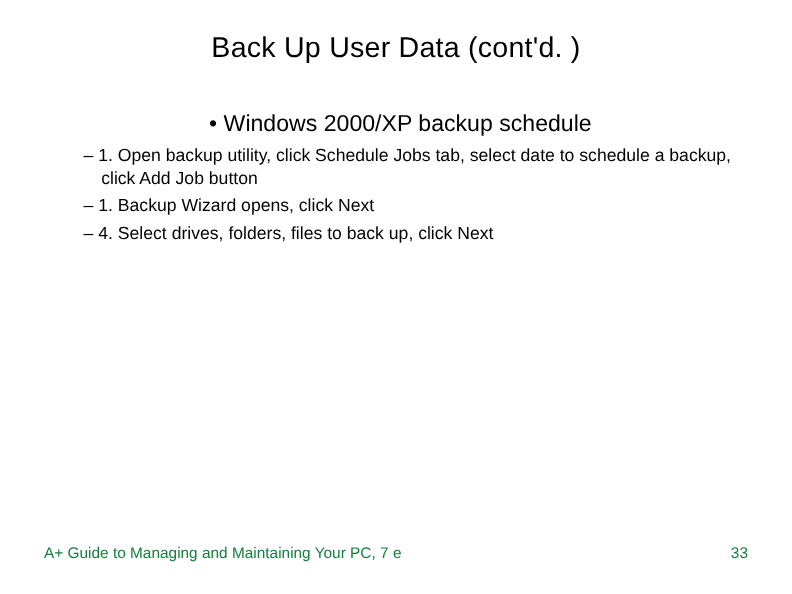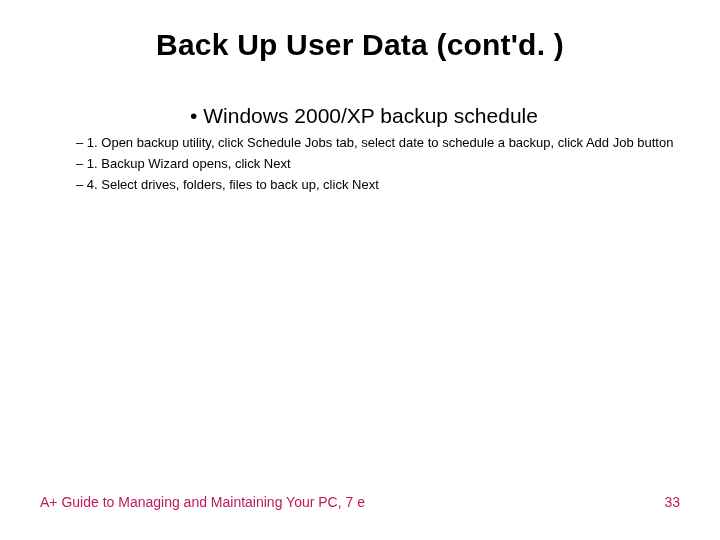--- a/index.html
+++ b/index.html
@@ -12,40 +12,40 @@
       position: relative;
       overflow: hidden;
     }
     .slide {
       width: 100%;
       height: 100%;
       padding: 28px 40px 0 40px;
       position: relative;
     }
     .title {
-      font-size: 30px;
-      font-weight: 700;
+      font-size: 26px;
+      font-weight: 400;
       text-align: center;
       margin-bottom: 40px;
       letter-spacing: 0.2px;
     }
     .content {
       font-size: 21px;
       line-height: 1.3;
     }
     .level1 {
       padding-left: 8px;
       margin-bottom: 6px;
       text-align: center;
     }
     .level2 {
       padding-left: 52px;
       text-indent: -16px;
       margin-bottom: 4px;
-      font-size: 13px;
+      font-size: 16px;
     }
     .level3 {
       padding-left: 80px;
       text-indent: -14px;
       margin-bottom: 4px;
       font-size: 20px;
     }
     .bullet-dot::before {
       content: "• ";
     }
@@ -53,21 +53,21 @@
       content: "– ";
     }
     .footer {
       position: absolute;
       bottom: 30px;
       left: 40px;
       right: 40px;
       display: flex;
       justify-content: space-between;
       font-size: 14px;
-      color: #be185d;
+      color: #15803d;
     }
   </style>
 </head>
 <body>
 
 <div class="slide">
   <h1 class="title">Back Up User Data (cont'd. )</h1>
 
   <div class="content">
     <div class="level1 bullet-dot">

